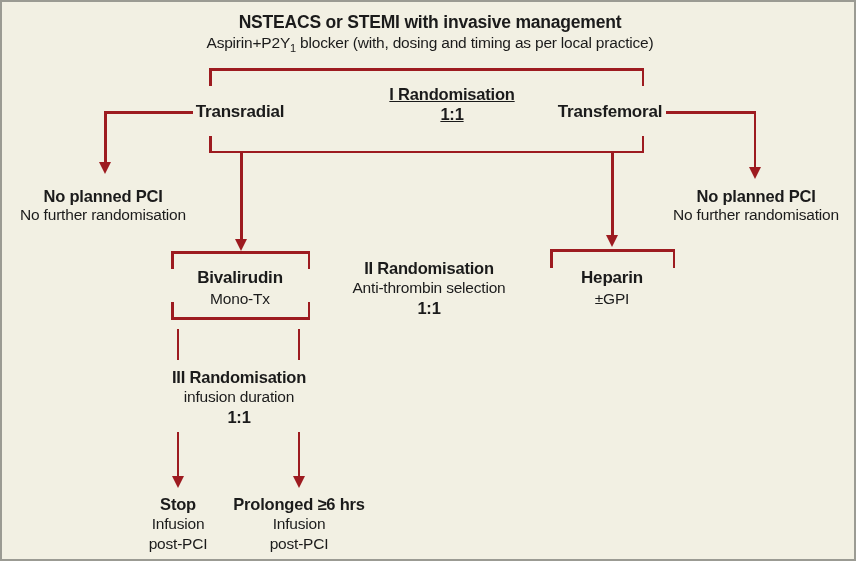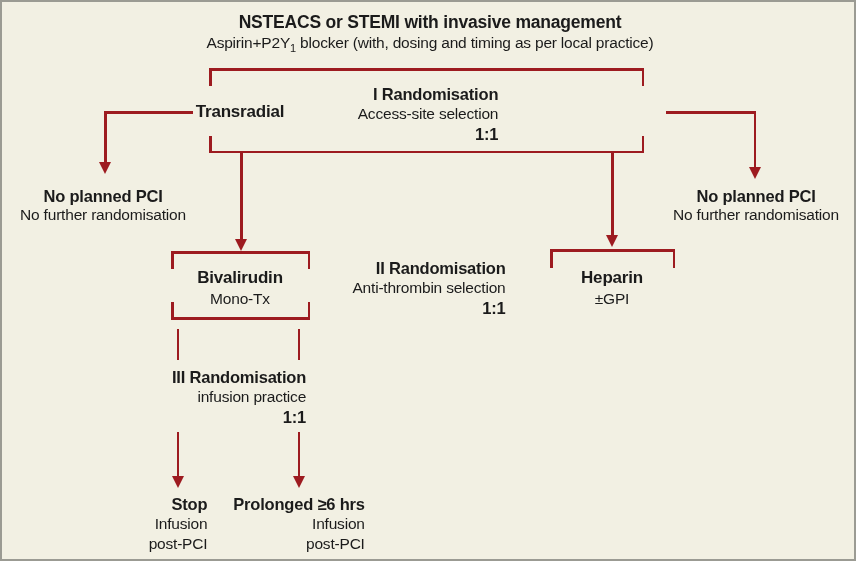--- a/index.html
+++ b/index.html
@@ -14,21 +14,21 @@
     width:856px;height:561px;
     box-sizing:border-box;
     background:var(--background);
     border:2px solid var(--frame-gray);
     overflow:hidden;
     font-family:"Liberation Sans","DejaVu Sans",sans-serif;
     color:var(--text);
     letter-spacing:-0.2px;
   }
   .abs{position:absolute;}
-  .ctr{transform:translateX(-50%);text-align:right;white-space:nowrap;}
+  .ctr{transform:translateX(-50%);text-align:center;white-space:nowrap;}
   .hline{position:absolute;height:2.5px;background:var(--line-red);}
   .vline{position:absolute;width:2.5px;background:var(--line-red);}
   .arrow-down{
     position:absolute;width:0;height:0;
     border-left:6.5px solid transparent;
     border-right:6.5px solid transparent;
     border-top:12px solid var(--line-red);
   }
   .b{font-weight:700;}
   .fs-title{font-size:17.5px;line-height:20px;}
@@ -44,24 +44,24 @@
 <div id="canvas">
 
   <div class="abs ctr fs-title b" style="left:428px;top:10px;">NSTEACS or STEMI with invasive management</div>
   <div class="abs ctr fs-body" style="left:428px;top:31px;"><span>Aspirin+P2Y</span><sub>1</sub><span> blocker (with, dosing and timing as per local practice)</span></div>
 
   <div class="hline" style="left:207px;top:66px;width:435px;"></div>
   <div class="vline" style="left:207px;top:66px;height:18px;"></div>
   <div class="vline" style="left:639.5px;top:66px;height:18px;"></div>
 
   <div class="abs ctr fs-lab b" style="left:238px;top:100px;">Transradial</div>
+  <div class="abs ctr fs-lab b" style="left:608px;top:100px;">Transfemoral</div>
 
-  <div class="abs ctr stack" style="left:426px;top:82px;">
+  <div class="abs ctr stack" style="left:450px;top:82px;text-decoration:underline;">
     <div class="fs-h b">I Randomisation</div>
-    <div class="fs-body">Access-site selection</div>
     <div class="fs-h b">1:1</div>
   </div>
 
   <div class="hline" style="left:207px;top:148.5px;width:435px;"></div>
   <div class="vline" style="left:207px;top:134px;height:17px;"></div>
   <div class="vline" style="left:639.5px;top:134px;height:17px;"></div>
 
   <div class="hline" style="left:102px;top:109px;width:89px;"></div>
   <div class="vline" style="left:102px;top:109px;height:52px;"></div>
   <div class="arrow-down" style="left:96.5px;top:160px;"></div>
@@ -99,21 +99,21 @@
   <div class="vline" style="left:548px;top:247px;height:19px;"></div>
   <div class="vline" style="left:670.5px;top:247px;height:19px;"></div>
   <div class="abs ctr fs-lab b" style="left:610px;top:266px;">Heparin</div>
   <div class="abs ctr fs-body" style="left:610px;top:287px;">±GPI</div>
 
   <div class="vline" style="left:174.5px;top:327px;height:31px;"></div>
   <div class="vline" style="left:295.5px;top:327px;height:31px;"></div>
 
   <div class="abs ctr stack" style="left:237px;top:365px;">
     <div class="fs-h b">III Randomisation</div>
-    <div class="fs-body">infusion practice</div>
+    <div class="fs-body">infusion duration</div>
     <div class="fs-h b">1:1</div>
   </div>
 
   <div class="vline" style="left:174.5px;top:430px;height:45px;"></div>
   <div class="vline" style="left:295.5px;top:430px;height:45px;"></div>
   <div class="arrow-down" style="left:169.5px;top:474px;"></div>
   <div class="arrow-down" style="left:290.5px;top:474px;"></div>
 
   <div class="abs ctr stack" style="left:176px;top:492px;">
     <div class="fs-h b">Stop</div>

